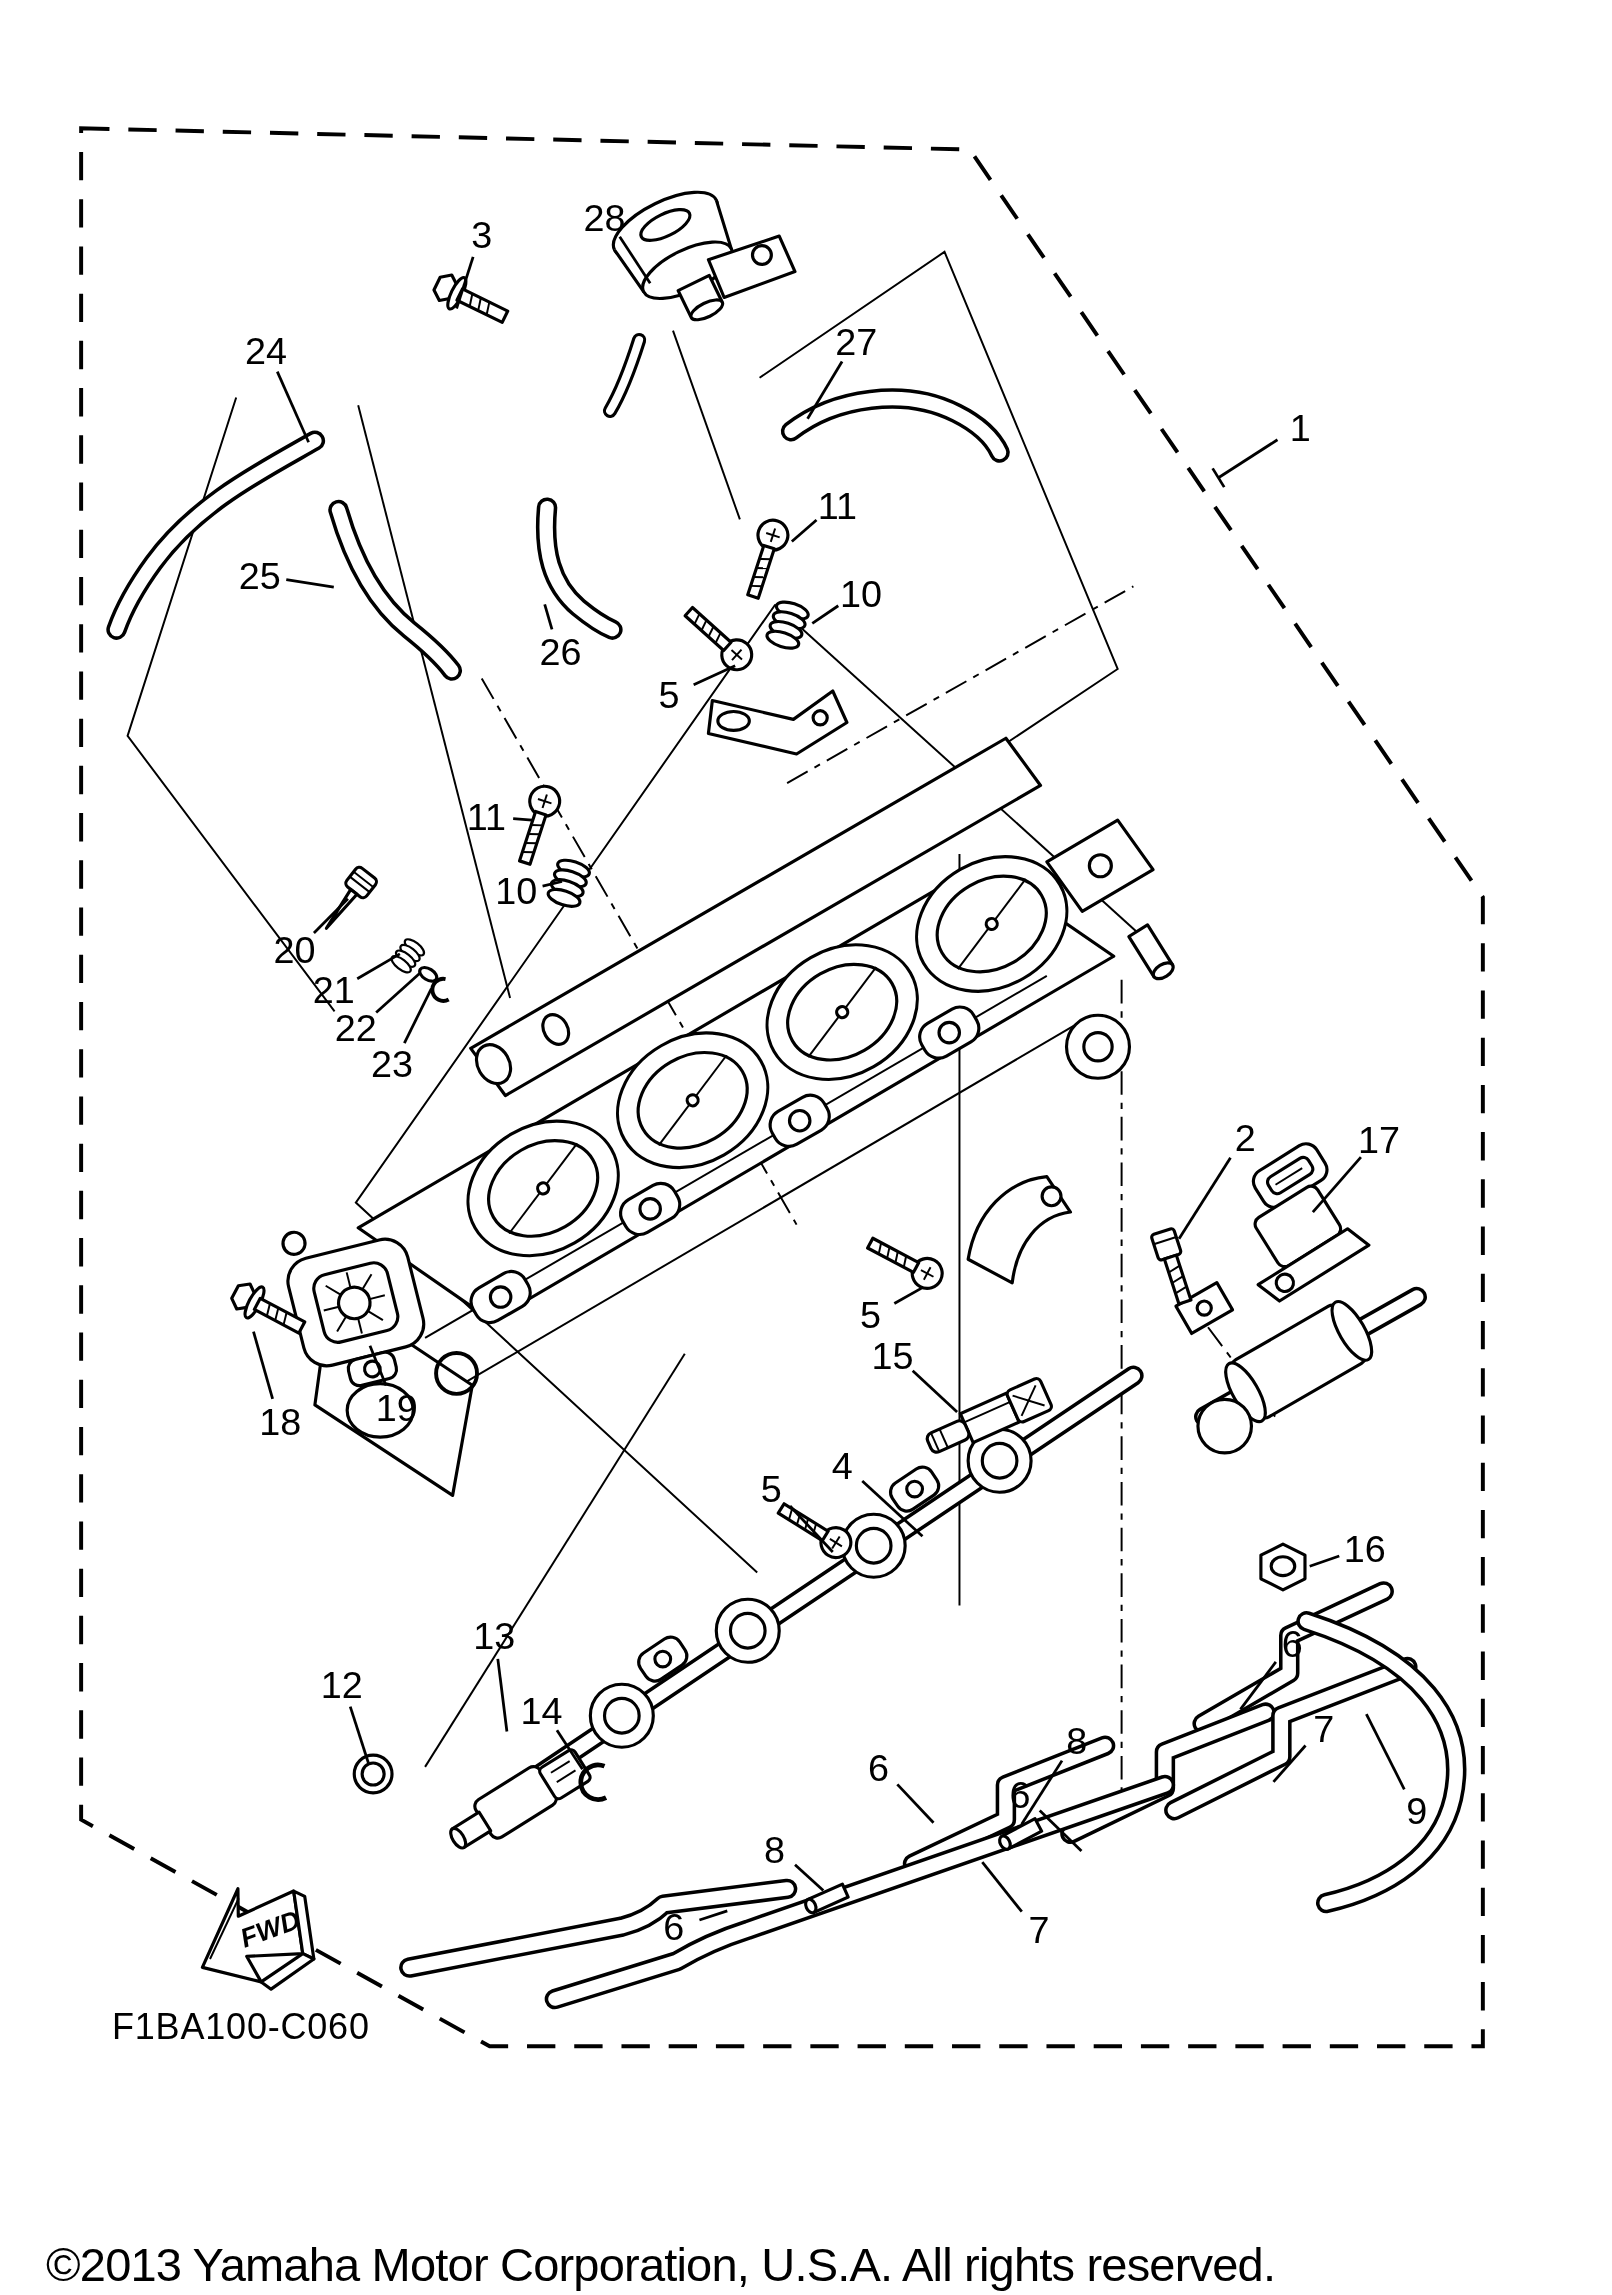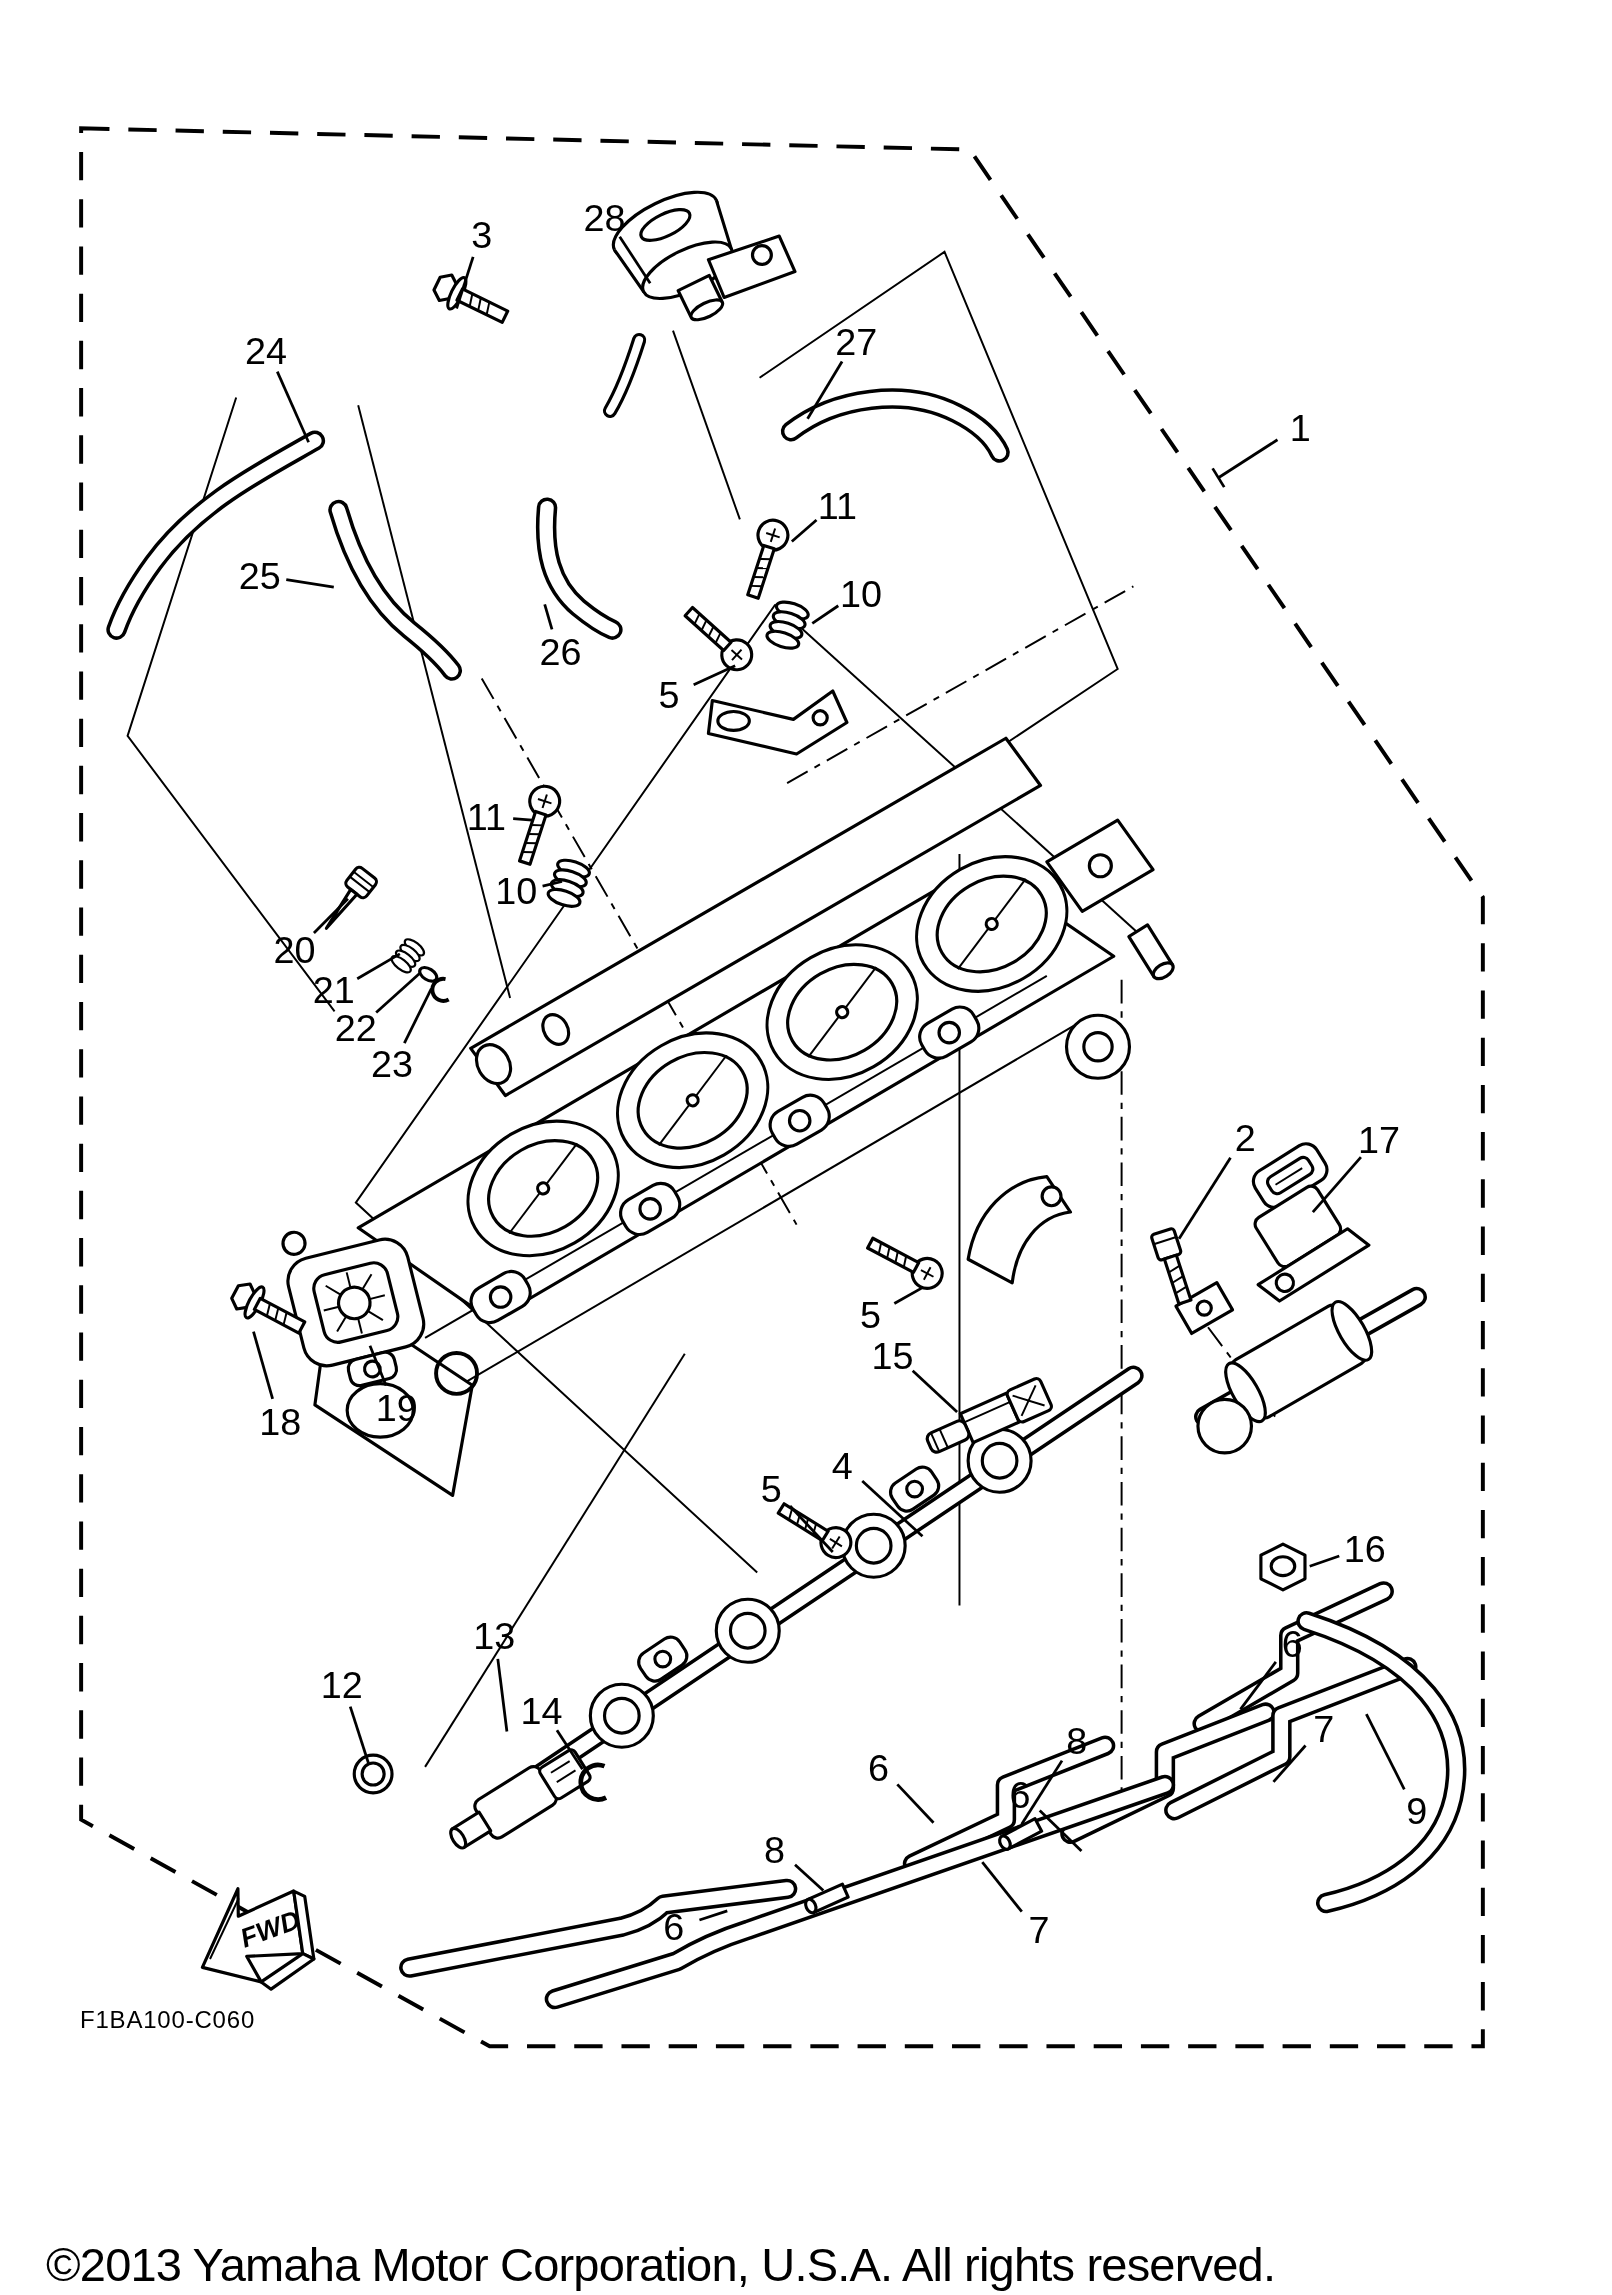--- a/index.html
+++ b/index.html
@@ -7,21 +7,21 @@
         font-family:"Liberation Sans",sans-serif;}
   svg{position:absolute;left:0;top:0;}
   .ol{fill:#fff;stroke:#000;stroke-width:4;stroke-linejoin:round;}
   .thin{fill:none;stroke:#000;stroke-width:2.5;}
   .dd{fill:none;stroke:#000;stroke-width:2.5;stroke-dasharray:30 10 8 10;}
   .tubeO{fill:none;stroke:#000;stroke-width:26;stroke-linecap:round;stroke-linejoin:round;}
   .tubeI{fill:none;stroke:#fff;stroke-width:17;stroke-linecap:round;stroke-linejoin:round;}
   .tubeS{fill:none;stroke:#000;stroke-width:18;stroke-linecap:round;}
   .tubeSI{fill:none;stroke:#fff;stroke-width:10;stroke-linecap:round;}
   .callout-text{font-family:"Liberation Sans",sans-serif;font-size:48px;fill:#000;}
-  #diagram-code{position:absolute;left:80px;top:2006px;font-size:24px;color:#000;
+  #diagram-code{position:absolute;left:112px;top:2006px;font-size:36px;color:#000;
         letter-spacing:0.8px;}
   #copyright{position:absolute;left:46px;top:2237px;font-size:47px;color:#000;
         letter-spacing:-0.8px;white-space:nowrap;text-align:center;}
 </style>
 </head>
 <body>
 
 <div id="page">
 
 <svg width="1612" height="2295" viewBox="0 0 2048 2916">

